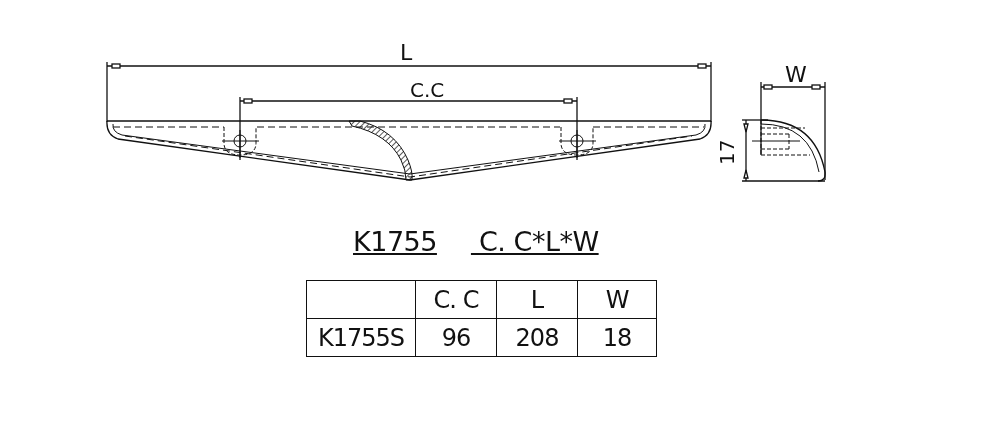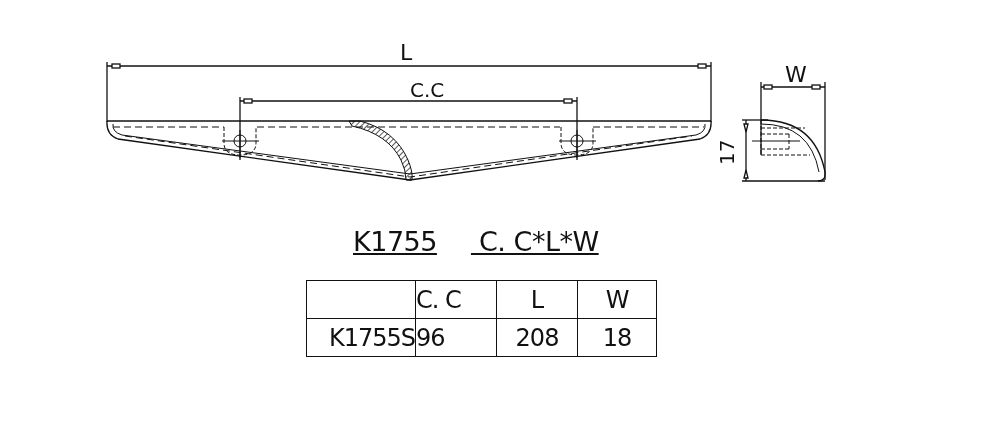--- a/index.html
+++ b/index.html
@@ -56,22 +56,22 @@
     font-size: 24px;
     letter-spacing: -1px;
   }
   #spec-table td, #spec-table th {
     border: 1.5px solid #111;
     padding: 0;
     height: 37px;
     font-weight: normal;
     vertical-align: middle;
   }
-  #spec-table .c0 { width: 108px; text-align: right; }
-  #spec-table .c1 { width: 80px; text-align: left; }
+  #spec-table .c0 { width: 108px; text-align: center; }
+  #spec-table .c1 { width: 80px; text-align: center; }
   #spec-table .c2 { width: 80px; text-align: center; }
   #spec-table .c3 { width: 78px; text-align: center; }
 </style>
 </head>
 <body>
 
 <svg id="drawing" viewBox="0 0 1000 445" xmlns="http://www.w3.org/2000/svg">
   <defs>
     <pattern id="hatch" patternUnits="userSpaceOnUse" width="4" height="4" patternTransform="rotate(45)">
       <line x1="0" y1="0" x2="0" y2="4" stroke="#111" stroke-width="1.4"></line>

